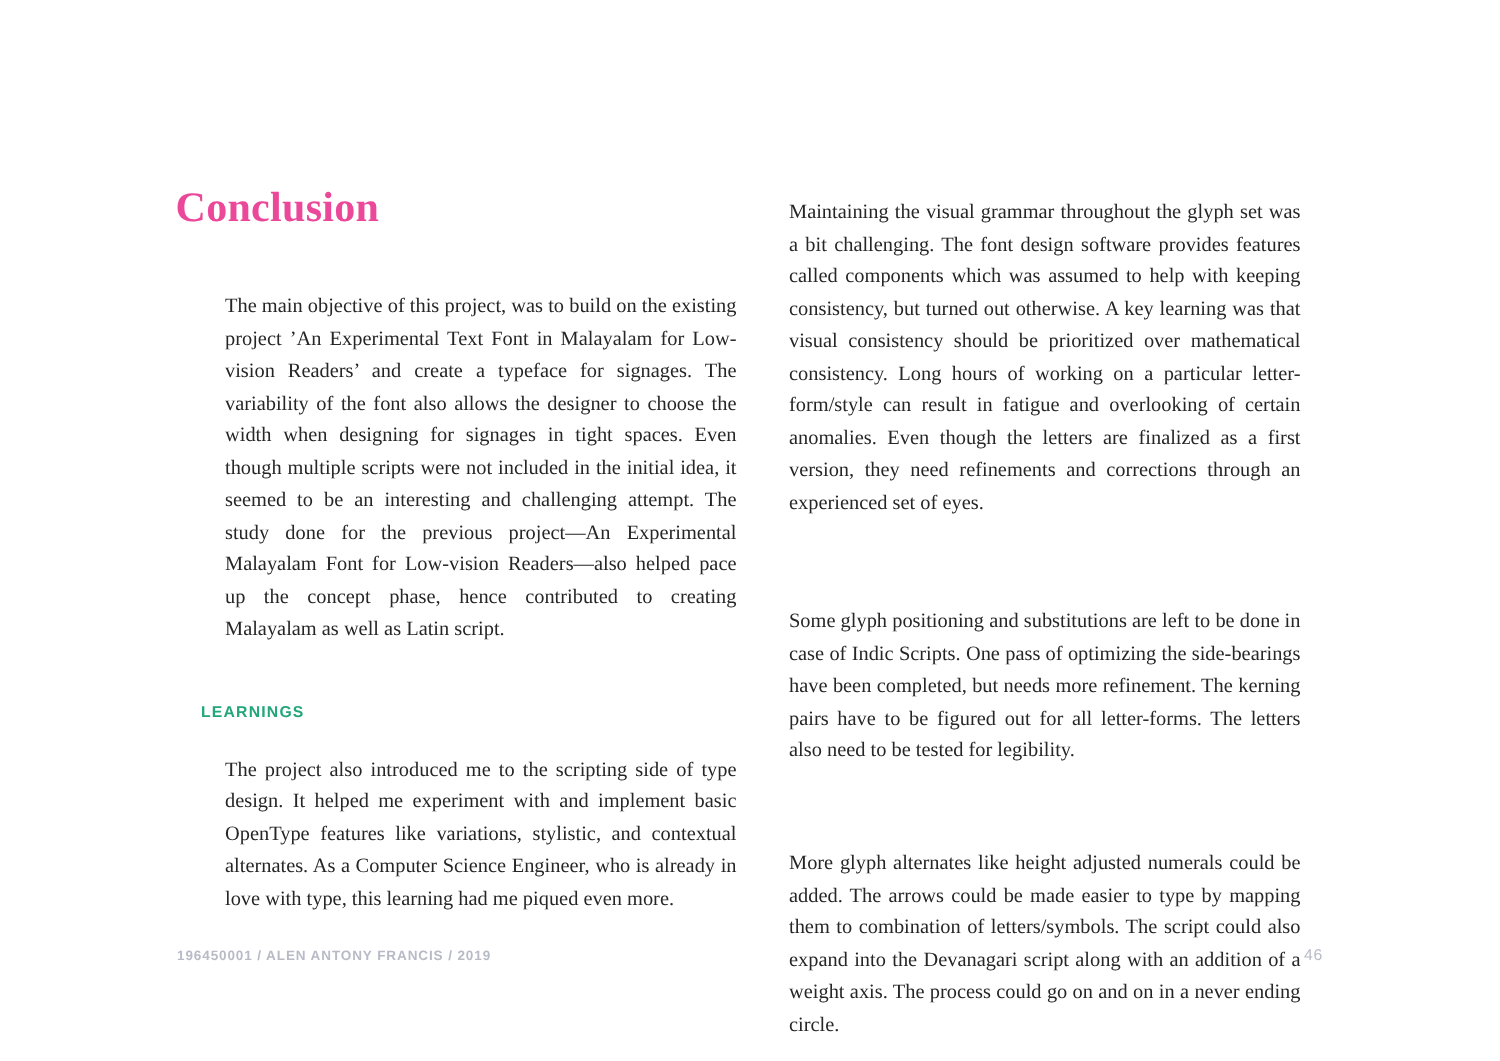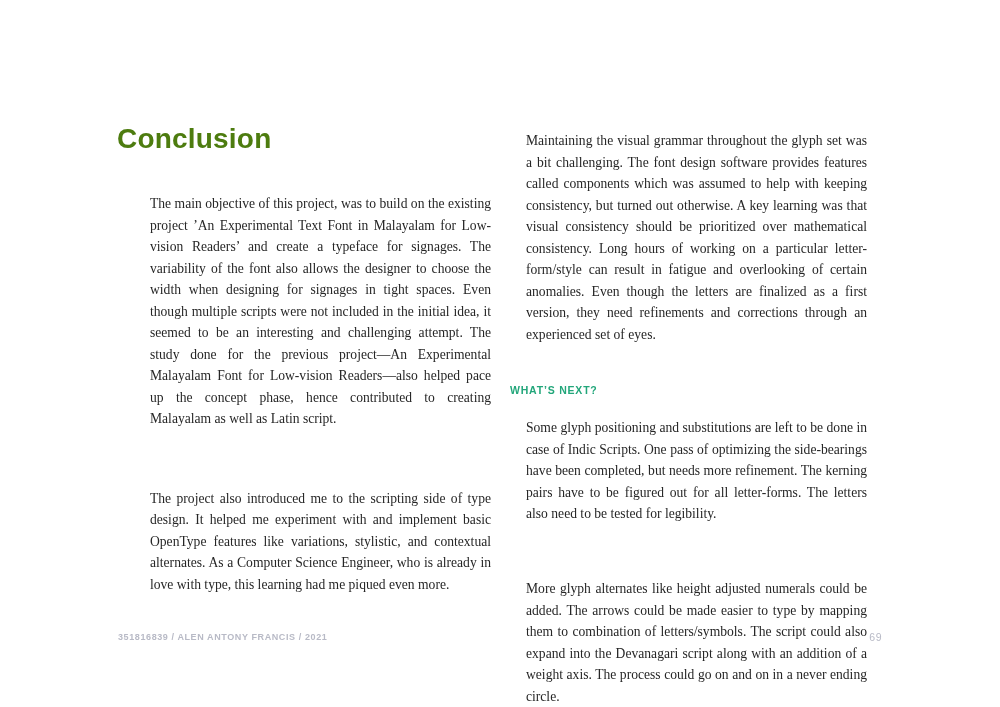--- a/index.html
+++ b/index.html
@@ -12,25 +12,25 @@
       height: 707px;
       position: relative;
       overflow: hidden;
       color: #222222;
     }
     .page-title {
       position: absolute;
       left: 117px;
       top: 121px;
       margin: 0;
-      font-family: Liberation Sans, sans-serif;
+      font-family: Liberation Serif, serif;
       font-weight: 700;
       font-size: 28px;
       letter-spacing: 0.2px;
-      color: #4d7c0f;
+      color: #ec4899;
       line-height: 36px;
     }
     .column {
       position: absolute;
       width: 373px;
       font-family: "Liberation Serif", serif;
       font-size: 13.6px;
       line-height: 21.5px;
       color: #262626;
       text-align: justify;
@@ -76,28 +76,28 @@
     }
   </style>
 </head>
 <body>
 
 <h1 class="page-title">Conclusion</h1>
 
 <div class="column col-left">
   <p>The main objective of this project, was to build on the existing project ’An Experimental Text Font in Malayalam for Low-vision Readers’ and create a typeface for signages. The variability of the font also allows the designer to choose the width when designing for signages in tight spaces. Even though multiple scripts were not included in the initial idea, it seemed to be an interesting and challenging attempt. The study done for the previous project—An Experimental Malayalam Font for Low-vision Readers—also helped pace up the concept phase, hence contributed to creating Malayalam as well as Latin script.</p>
   <div class="gap-before-heading"></div>
+  <h2 class="section-heading">LEARNINGS</h2>
   <div class="gap-after-heading"></div>
   <p>The project also introduced me to the scripting side of type design. It helped me experiment with and implement basic OpenType features like variations, stylistic, and contextual alternates. As a Computer Science Engineer, who is already in love with type, this learning had me piqued even more.</p>
 </div>
 
 <div class="column col-right">
   <p>Maintaining the visual grammar throughout the glyph set was a bit challenging. The font design software provides features called components which was assumed to help with keeping consistency, but turned out otherwise. A key learning was that visual consistency should be prioritized over mathematical consistency. Long hours of working on a particular letter-form/style can result in fatigue and overlooking of certain anomalies. Even though the letters are finalized as a first version, they need refinements and corrections through an experienced set of eyes.</p>
   <div class="gap-before-heading"></div>
-  <h2 class="section-heading">WHAT’S NEXT?</h2>
   <div class="gap-after-heading"></div>
   <p>Some glyph positioning and substitutions are left to be done in case of Indic Scripts. One pass of optimizing the side-bearings have been completed, but needs more refinement. The kerning pairs have to be figured out for all letter-forms. The letters also need to be tested for legibility.</p>
   <div class="gap-paragraph"></div>
   <p>More glyph alternates like height adjusted numerals could be added. The arrows could be made easier to type by mapping them to combination of letters/symbols. The script could also expand into the Devanagari script along with an addition of a weight axis. The process could go on and on in a never ending circle.</p>
 </div>
 
-<div class="footer-left">351816839 / ALEN ANTONY FRANCIS / 2021</div>
-<div class="footer-right">69</div>
+<div class="footer-left">196450001 / ALEN ANTONY FRANCIS / 2019</div>
+<div class="footer-right">46</div>
 
 </body></html>

